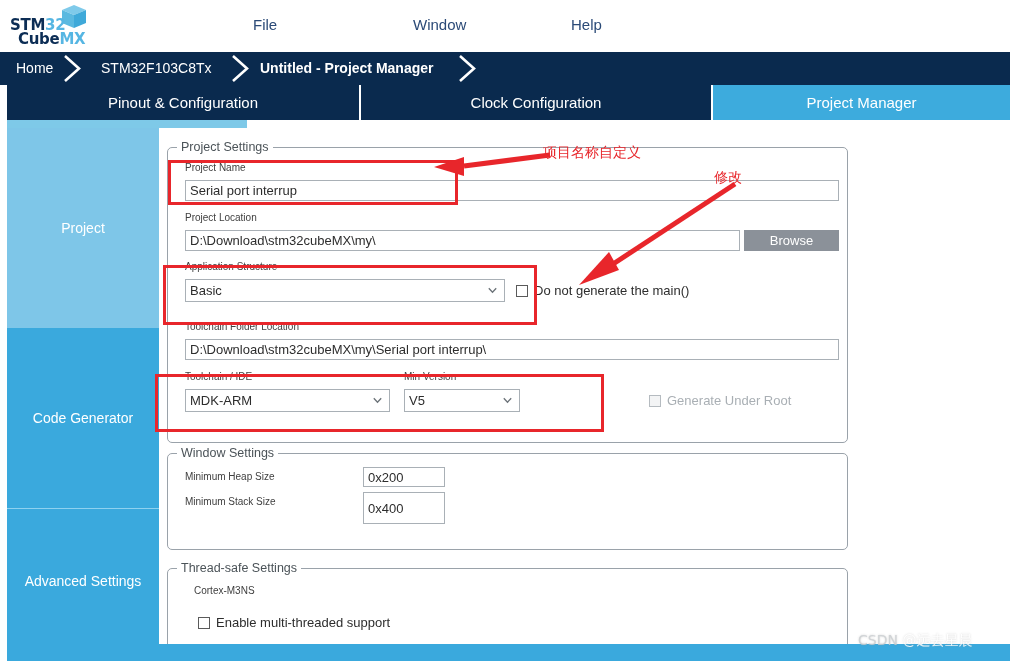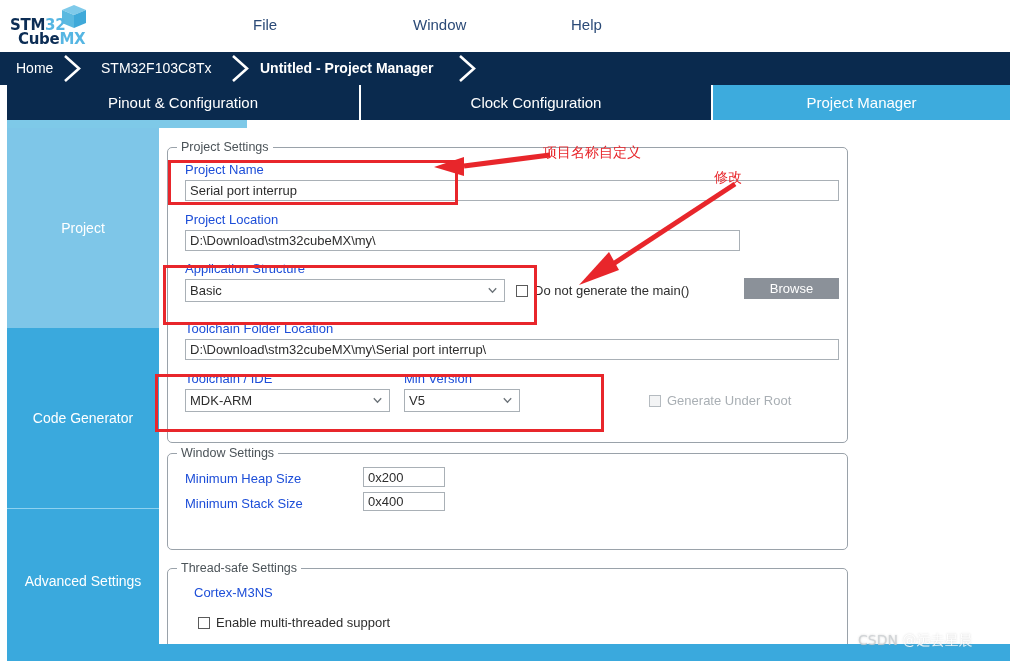--- a/index.html
+++ b/index.html
@@ -127,21 +127,21 @@
     position: absolute; top: -8px; left: 9px;
     background: #ffffff; padding: 0 4px;
     font-size: 12.5px; color: #4b5358;
     white-space: nowrap;
   }
   .g-project  { left: 8px;  top: 19px;  width: 681px; height: 296px; }
   .g-linker   { left: 8px;  top: 325px; width: 681px; height: 97px; }
   .g-thread   { left: 8px;  top: 440px; width: 681px; height: 88px; }
 
   .fld-label {
-    position: absolute; font-size: 13px; color: #1d4ed8; white-space: nowrap;
+    position: absolute; font-size: 10px; color: #404040; white-space: nowrap;
   }
   .txtfield {
     position: absolute; box-sizing: border-box;
     border: 1px solid #a9b0b6; background: #ffffff;
     font-size: 13px; color: #2d2d2d;
     padding: 2px 4px; line-height: 16px;
     font-family: "Liberation Sans", sans-serif;
   }
   .btn-browse {
     position: absolute; box-sizing: border-box;
@@ -281,21 +281,21 @@
 <div class="mainpanel">
 
   <div class="group g-project">
     <div class="group-title">Project Settings</div>
 
     <div class="fld-label" style="left:17px; top:14px;">Project Name</div>
     <input class="txtfield" style="left: 17px; top: 32px; width: 654px; height: 21px;" value="Serial port interrup">
 
     <div class="fld-label" style="left:17px; top:64px;">Project Location</div>
     <input class="txtfield" style="left: 17px; top: 82px; width: 555px; height: 21px;" value="D:\Download\stm32cubeMX\my\">
-    <div class="btn-browse" style="left:576px; top:82px; width:95px; height:21px;margin-top:48px;">Browse</div>
+    <div class="btn-browse" style="left:576px; top:82px; width:95px; height:21px;">Browse</div>
 
     <div class="fld-label" style="left:17px; top:113px;">Application Structure</div>
     <div class="combo" style="left:17px; top:131px; width:320px; height:23px;">
       <span>Basic</span>
       <span class="arrow">
         <svg width="9" height="9" viewBox="0 0 9 9">
             <polyline points="0.8,2.2 4.5,6.2 8.2,2.2" fill="none" stroke="#6b7278" stroke-width="1.3"></polyline>
           </svg>
       </span>
     </div>
@@ -334,21 +334,21 @@
     </div>
   </div>
 
   <div class="group g-linker">
     <div class="group-title">Window Settings</div>
 
     <div class="fld-label" style="left:17px; top:17px;">Minimum Heap Size</div>
     <input class="txtfield" style="left: 195px; top: 13px; width: 82px; height: 20px;" value="0x200">
 
     <div class="fld-label" style="left:17px; top:42px;">Minimum Stack Size</div>
-    <input class="txtfield" style="left: 195px; top: 38px; width: 82px; height: 19px;" value="0x400">
+    <input class="txtfield" style="left: 195px; top: 38px; width: 82px; height: 32px;" value="0x400">
   </div>
 
   <div class="group g-thread">
     <div class="group-title">Thread-safe Settings</div>
 
     <div class="fld-label" style="left:26px; top:16px;">Cortex-M3NS</div>
 
     <div class="chk-wrap" style="left:30px; top:46px;">
       <span class="chk-box"></span>
       <span>Enable multi-threaded support</span>

